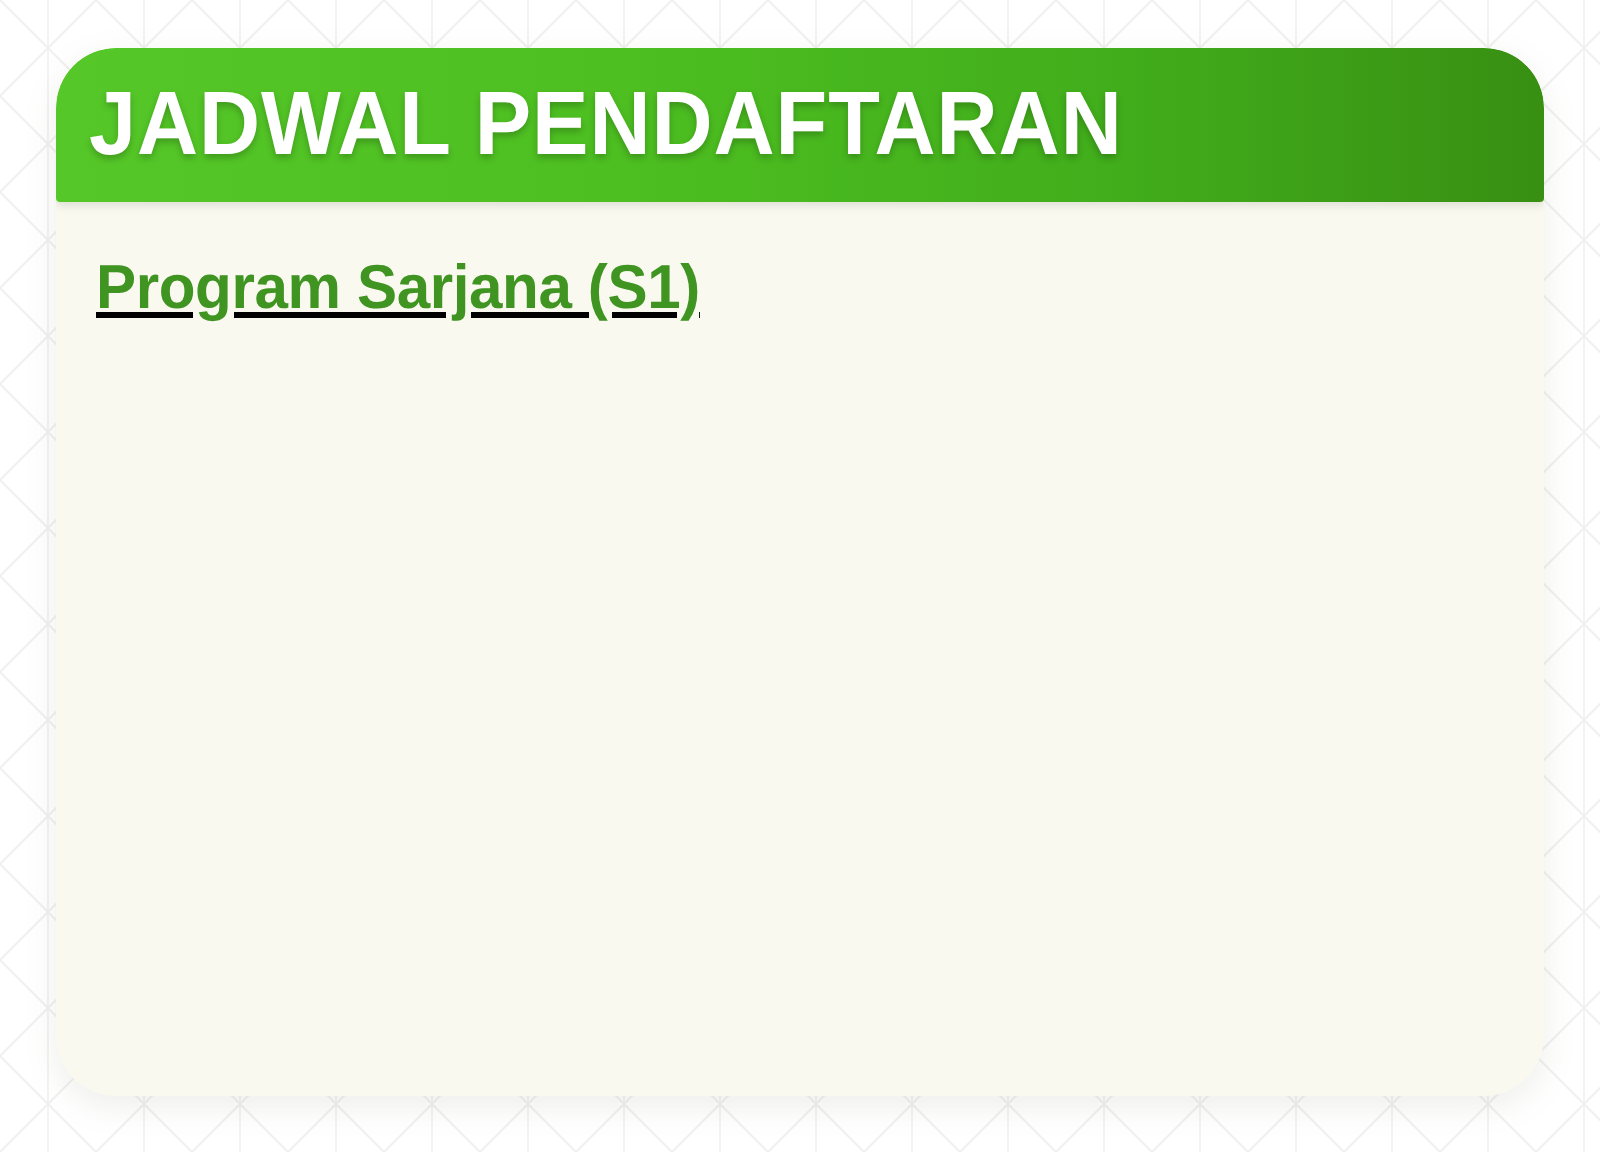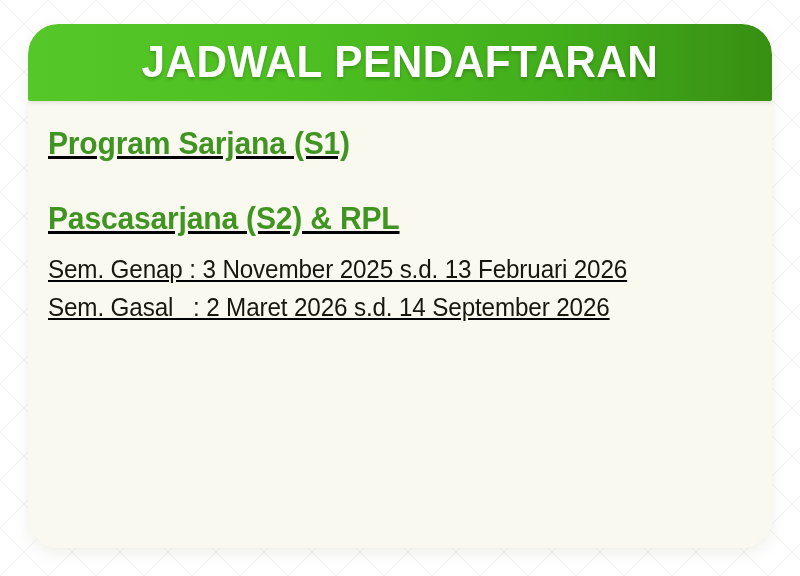--- a/index.html
+++ b/index.html
@@ -42,21 +42,20 @@
     box-sizing: border-box;
   }
 
   
   #card-header {
     height: 77px;
     background-image: linear-gradient(to right, #55c728 0%, #4dbf21 38%, #41ad1b 72%, #388f12 100%);
     border-radius: 30px 30px 2px 2px;
     display: flex;
     align-items: center;
-    justify-content: center;
     box-shadow: 0 2px 4px rgba(0,0,0,0.10);
   }
   #card-title {
     color: #ffffff;
     font-size: 45px;
     line-height: 1;
     font-weight: bold;
     letter-spacing: 0.5px;
     transform: scaleX(0.94);
     text-shadow: 0 2px 4px rgba(0,0,0,0.22);
@@ -110,22 +109,15 @@
   <div id="card-header">
     <div id="card-title">JADWAL PENDAFTARAN</div>
   </div>
 
   <div id="card-body">
 
     <div class="section">
       <div class="section-heading">Program Sarjana (S1)</div>
     </div>
 
-    <div class="section">
-      <div class="section-heading">Pascasarjana (S2) &amp; RPL</div>
-      <div class="section-rows">
-        <div class="schedule-row">Sem. Genap : 3 November 2025 s.d. 13 Februari 2026</div>
-        <div class="schedule-row">Sem. Gasal   : 2 Maret 2026 s.d. 14 September 2026</div>
-      </div>
-    </div>
 
   </div>
 </div>
 
 </body></html>

